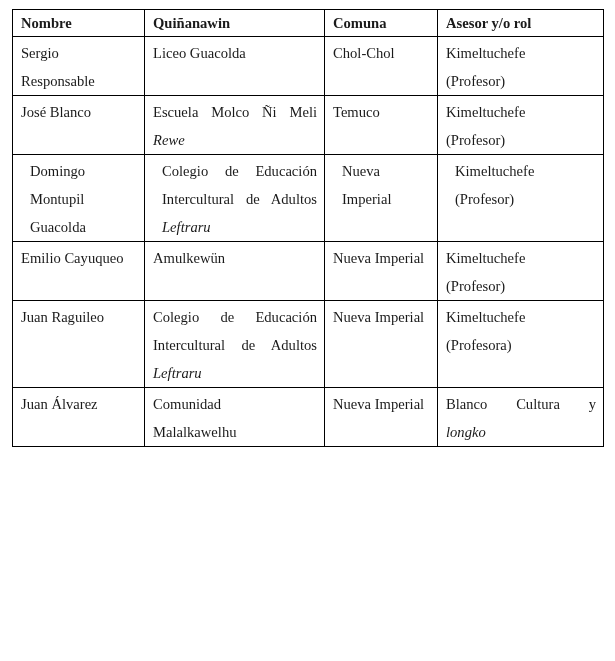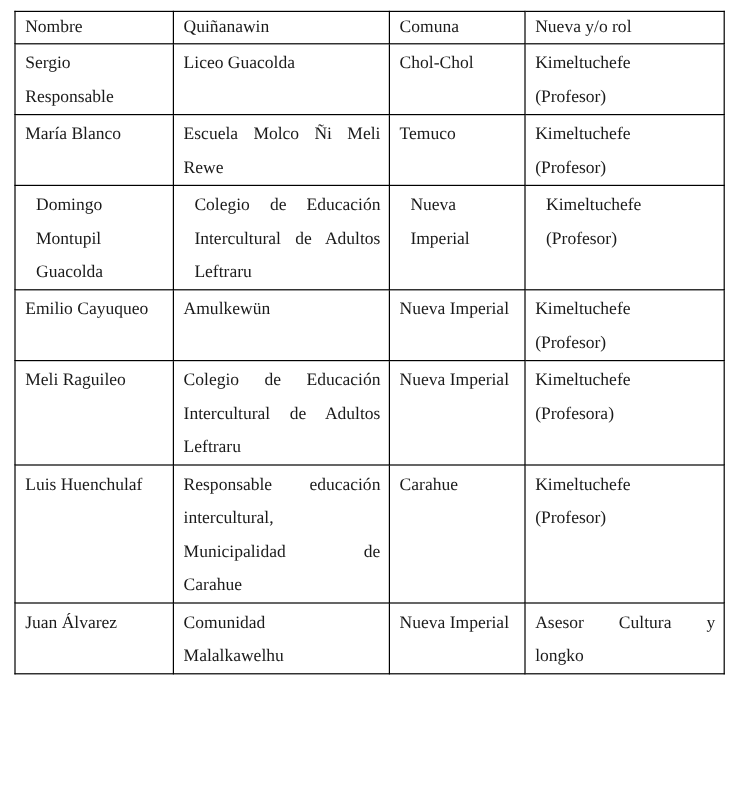--- a/index.html
+++ b/index.html
@@ -30,33 +30,34 @@
     table.data-table col.c4 { width: 166px; }
     table.data-table th,
     table.data-table td {
       border: 1px solid #000000;
       vertical-align: top;
       padding: 2px 7px 0 8px;
       line-height: 28px;
       text-align: left;
     }
     table.data-table th {
-      font-weight: normal;
+      font-weight: bold;
       height: 25px;
       line-height: 24px;
       padding-top: 1px;
       margin-left: 40px;
     }
     .cell-line {
       display: block;
       text-align: justify;
       text-align-last: justify;
     }
     .cell-line.last {
       text-align-last: left;
+      font-style: italic;
     }
     tr.r1 td { height: 54px; margin-top: 28px; }
     tr.r2 td { height: 54px; }
     tr.r3 td { height: 54px; }
     tr.r4 td { height: 82px; padding-left: 17px; }
     tr.r5 td { height: 54px; }
     tr.r6 td { height: 54px; }
     tr.r7 td { height: 81px; }
     tr.r8 td { height: 110px; }
     tr.r9 td { height: 53px; }
@@ -69,21 +70,21 @@
     <col class="c1">
       <col class="c2">
       <col class="c3">
       <col class="c4">
   </colgroup>
   <thead>
     <tr>
       <th>Nombre</th>
       <th>Quiñanawin</th>
       <th>Comuna</th>
-      <th>Nueva y/o rol</th>
+      <th>Asesor y/o rol</th>
     </tr>
   </thead>
   <tbody>
 
     <tr class="r1">
       <td>
         <span class="line">Sergio</span><br>
         <span class="line">Responsable</span>
       </td>
       <td>
@@ -91,21 +92,21 @@
       </td>
       <td>Chol-Chol</td>
       <td>
         <span>Kimeltuchefe</span><br>
         <span>(Profesor)</span>
       </td>
     </tr>
 
     <tr class="r2">
       <td>
-        <span>María Blanco</span>
+        <span>José Blanco</span>
       </td>
       <td>
         <span class="cell-line">Escuela Molco Ñi Meli</span>
         <span class="cell-line last">Rewe</span>
       </td>
       <td>Temuco</td>
       <td>
         <span>Kimeltuchefe</span><br>
         <span>(Profesor)</span>
       </td>
@@ -140,59 +141,43 @@
       </td>
       <td>Nueva Imperial</td>
       <td>
         <span>Kimeltuchefe</span><br>
         <span>(Profesor)</span>
       </td>
     </tr>
 
     <tr class="r7">
       <td>
-        <span>Meli Raguileo</span>
+        <span>Juan Raguileo</span>
       </td>
       <td>
         <span class="cell-line">Colegio de Educación</span>
         <span class="cell-line">Intercultural de Adultos</span>
         <span class="cell-line last">Leftraru</span>
       </td>
       <td>Nueva Imperial</td>
       <td>
         <span>Kimeltuchefe</span><br>
         <span>(Profesora)</span>
       </td>
     </tr>
 
-    <tr class="r8">
-      <td>
-        <span>Luis Huenchulaf</span>
-      </td>
-      <td>
-        <span class="cell-line">Responsable educación</span>
-        <span class="cell-line last">intercultural,</span>
-        <span class="cell-line">Municipalidad de</span>
-        <span class="cell-line last">Carahue</span>
-      </td>
-      <td>Carahue</td>
-      <td>
-        <span>Kimeltuchefe</span><br>
-        <span>(Profesor)</span>
-      </td>
-    </tr>
 
     <tr class="r9">
       <td>
         <span>Juan Álvarez</span>
       </td>
       <td>
         <span>Comunidad</span><br>
         <span>Malalkawelhu</span>
       </td>
       <td>Nueva Imperial</td>
       <td>
-        <span class="cell-line">Asesor Cultura y</span>
+        <span class="cell-line">Blanco Cultura y</span>
         <span class="cell-line last">longko</span>
       </td>
     </tr>
   </tbody>
 </table>
 
 </body></html>

